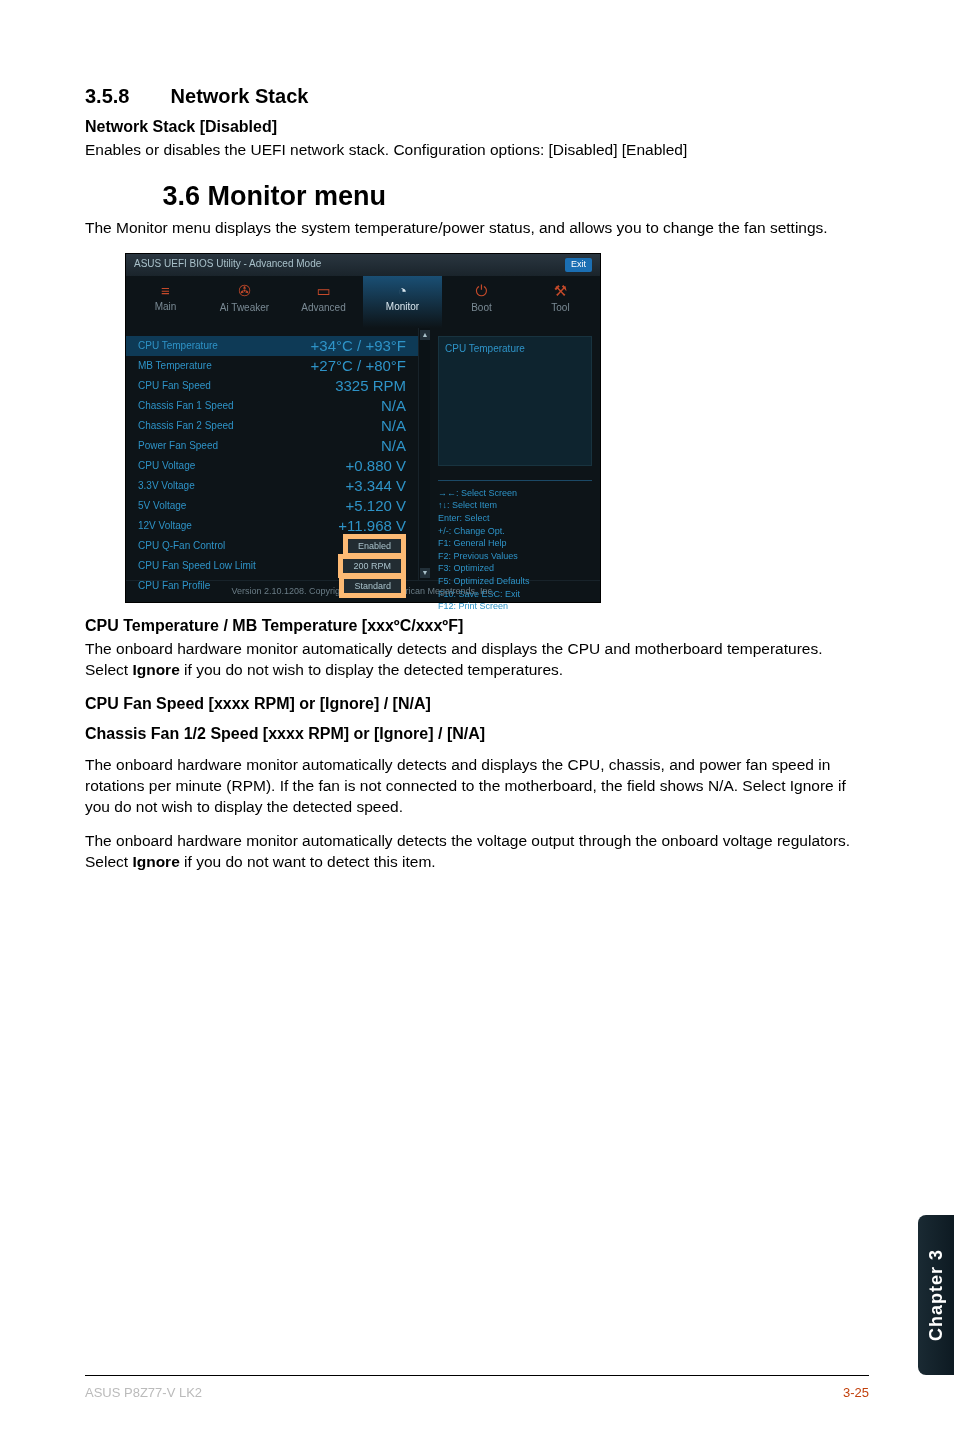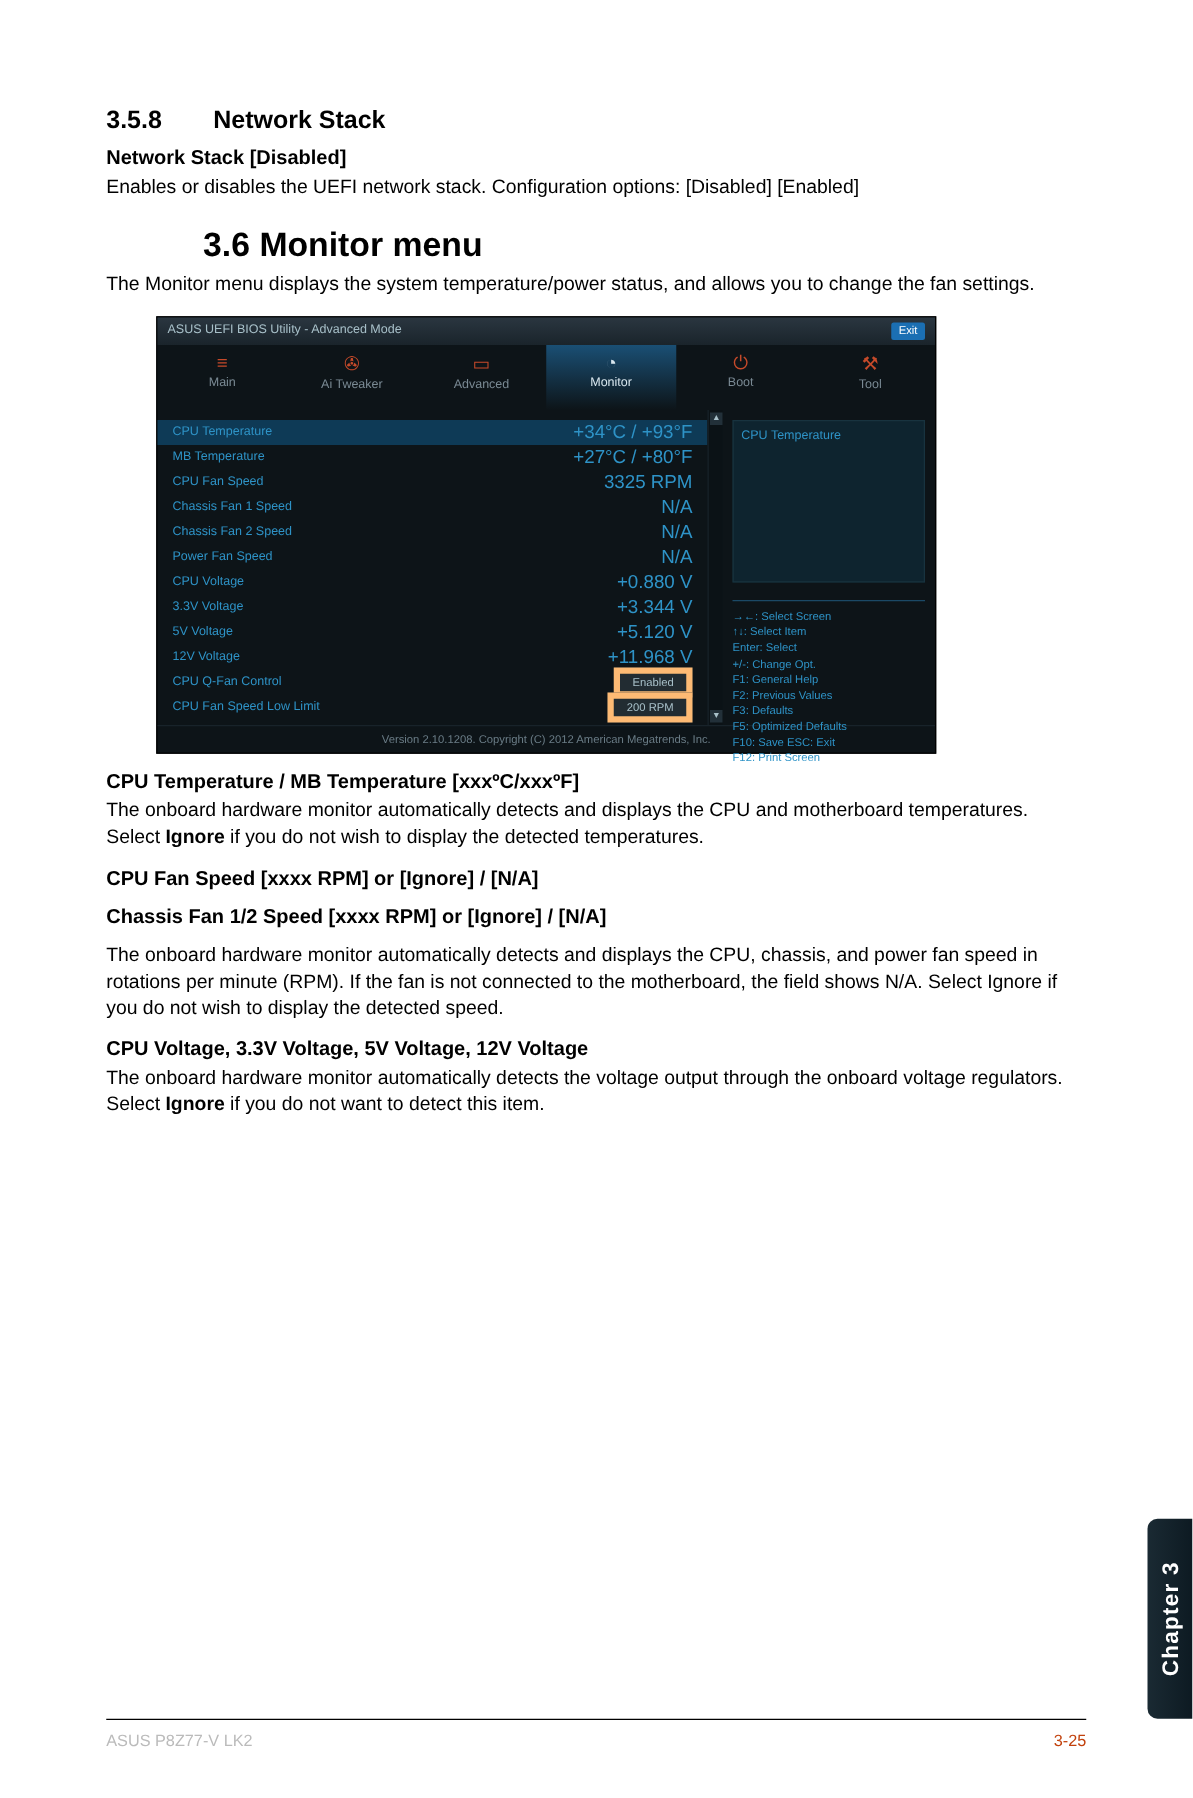--- a/index.html
+++ b/index.html
@@ -5,21 +5,21 @@
     * { margin: 0; padding: 0; box-sizing: border-box; }
     body { width: 954px; height: 1438px; background: #fff; font-family: Arial, Helvetica, sans-serif; color: #000; position: relative; }
     .page { padding: 85px 85px 0 85px; }
     h2.section-small { font-size: 20px; font-weight: bold; margin-bottom: 10px; }
     h2.section-small .num { display: inline-block; width: 80px; }
     h2.section-big { font-size: 27px; font-weight: bold; margin: 20px 0 6px 0; }
     h2.section-big .num { display: inline-block; width: 115px; text-align: right; }
     h3.sub { font-size: 16px; font-weight: bold; margin: 4px 0 4px 0; }
     p.body { font-size: 15.5px; line-height: 1.35; margin-bottom: 14px; }
     p.body b { font-weight: bold; }
-    .bios-shot { width: 624px; height: 350px; margin: 8px 0 14px 40px; background: #0d1418; border: 1px solid #000; position: relative; font-family: Arial, sans-serif; }
+    .bios-shot { width: 476px; height: 350px; margin: 8px 0 14px 40px; background: #0d1418; border: 1px solid #000; position: relative; font-family: Arial, sans-serif; }
     .bios-titlebar { height: 22px; background: linear-gradient(#2a3640,#1a242b); color: #a8c0c9; font-size: 10px; padding: 4px 8px; display:flex; justify-content:space-between; }
     .bios-titlebar .exit { background:#1b6fb3; color:#fff; font-size:9px; padding:1px 6px; border-radius:2px; }
     .bios-nav { display:flex; height:52px; background:#0d1418; }
     .bios-nav .tab { flex:1; text-align:center; color:#7a8a94; font-size:10px; padding:6px 0; position:relative; }
     .bios-nav .tab .ico { display:block; font-size:15px; margin-bottom:2px; color:#c54a2a; }
     .bios-nav .tab.active { background:linear-gradient(#1a4f74,#0d1418); }
     .bios-nav .tab.active .lbl, .bios-nav .tab.active .ico { color:#d8e6ee; }
     .bios-body { display:flex; height: 252px; justify-content: space-between; }
     .bios-list { flex:1; padding:8px 0; position:relative; }
     .bios-row { display:flex; justify-content:space-between; align-items:center; color:#2e93c7; font-size:10px; padding:3px 12px; height:20px; }
@@ -116,55 +116,58 @@
             <span class="val">+11.968 V</span>
           </div>
         <div class="bios-row">
             <span>CPU Q-Fan Control</span>
             <span class="btn">Enabled</span>
           </div>
         <div class="bios-row">
             <span>CPU Fan Speed Low Limit</span>
             <span class="btn">200 RPM</span>
           </div>
+        <div class="bios-row">
+            <span>CPU Fan Profile</span>
+            <span class="btn">Standard</span>
+          </div>
       </div>
       <div class="bios-scroll">
         <div class="up">▲</div>
         <div class="dn">▼</div>
       </div>
       <div class="bios-right">
         <div class="top">CPU Temperature</div>
         <div class="help">
           <div>→←: Select Screen</div>
           <div>↑↓: Select Item</div>
           <div>Enter: Select</div>
           <div>+/-: Change Opt.</div>
           <div>F1: General Help</div>
           <div>F2: Previous Values</div>
-          <div>F3: Defaults</div>
+          <div>F3: Optimized</div>
           <div>F5: Optimized Defaults</div>
           <div>F10: Save  ESC: Exit</div>
           <div>F12: Print Screen</div>
         </div>
       </div>
     </div>
     <div class="bios-foot">Version 2.10.1208. Copyright (C) 2012 American Megatrends, Inc.</div>
   </div>
 
   <h3 class="sub">CPU Temperature / MB Temperature [xxxºC/xxxºF]</h3>
   <p class="body">
     <span>The onboard hardware monitor automatically detects and displays the CPU and motherboard temperatures. Select </span><b>Ignore</b><span> if you do not wish to display the detected temperatures.</span>
   </p>
 
   <h3 class="sub" style="margin-bottom:12px;">CPU Fan Speed [xxxx RPM] or [Ignore] / [N/A]</h3>
   <h3 class="sub" style="margin-bottom:12px;">Chassis Fan 1/2 Speed [xxxx RPM] or [Ignore] / [N/A]</h3>
 
   <p class="body">The onboard hardware monitor automatically detects and displays the CPU, chassis, and power fan speed in rotations per minute (RPM). If the fan is not connected to the motherboard, the field shows N/A. Select Ignore if you do not wish to display the detected speed.</p>
 
-  <h3 class="sub">CPU Voltage, 3.3V Voltage, 5V Voltage, 12V Voltage</h3>
   <p class="body">
     <span>The onboard hardware monitor automatically detects the voltage output through the onboard voltage regulators. Select </span><b>Ignore</b><span> if you do not want to detect this item.</span>
   </p>
 
 </div>
 
 <div class="side-tab">
   <span>Chapter 3</span>
 </div>
 

